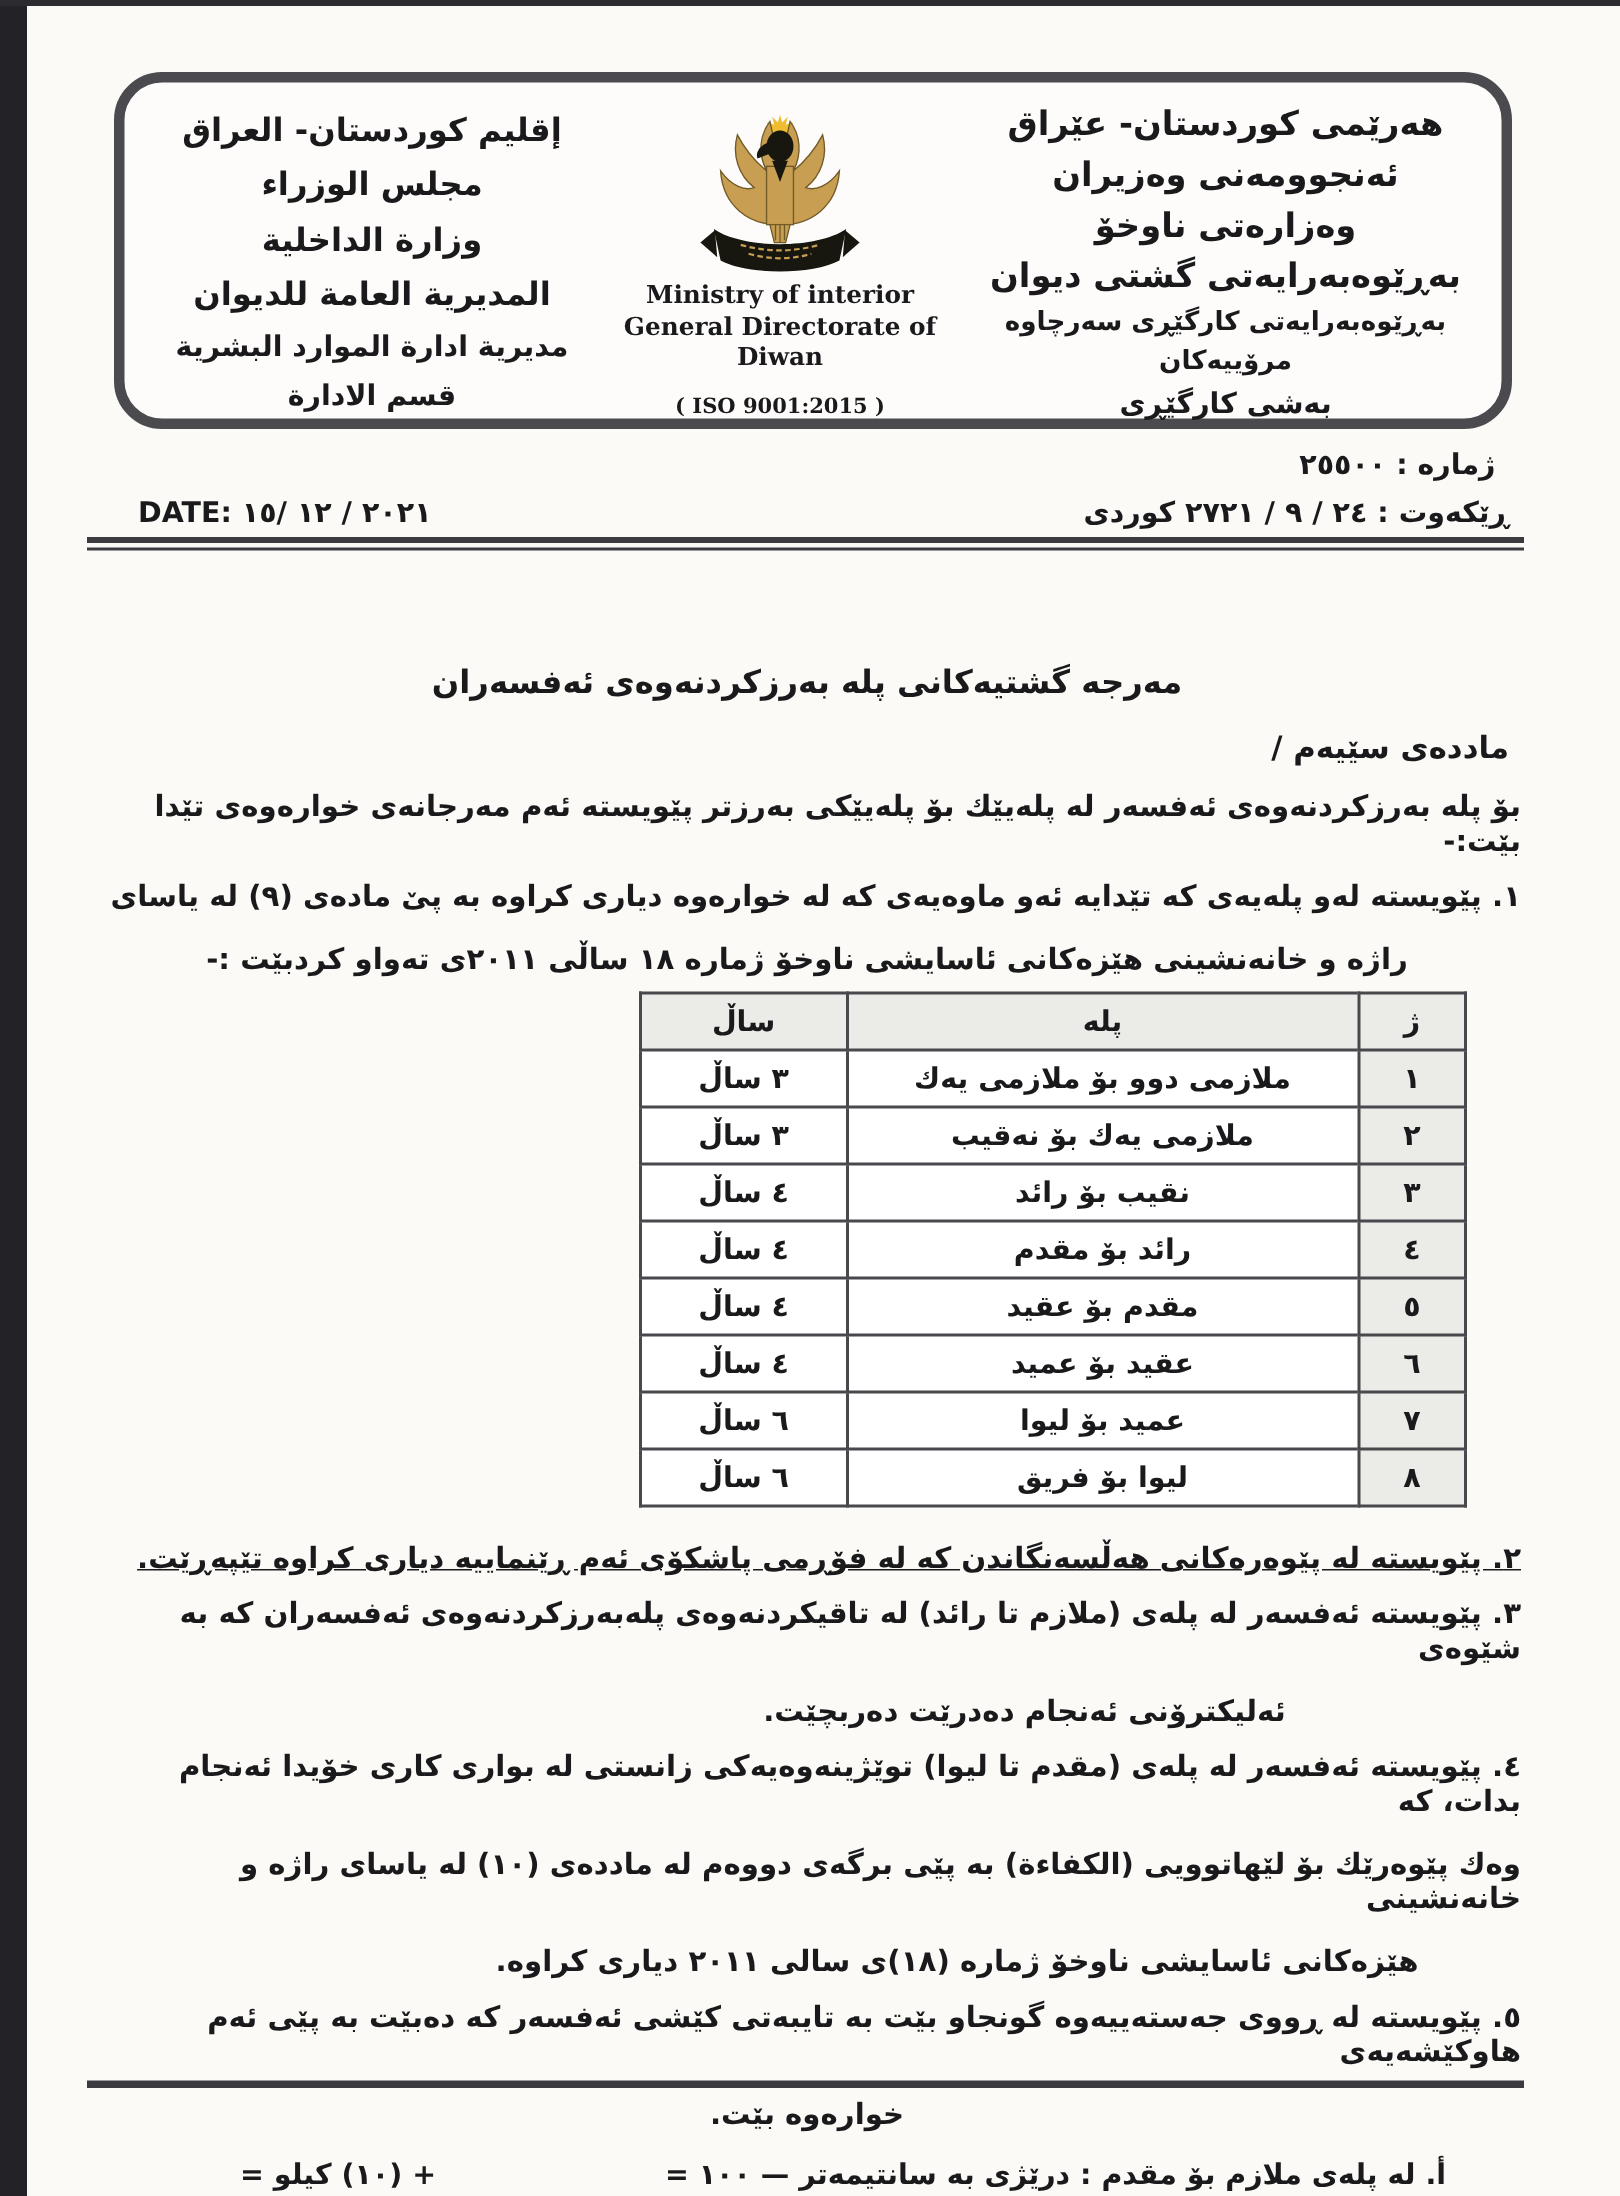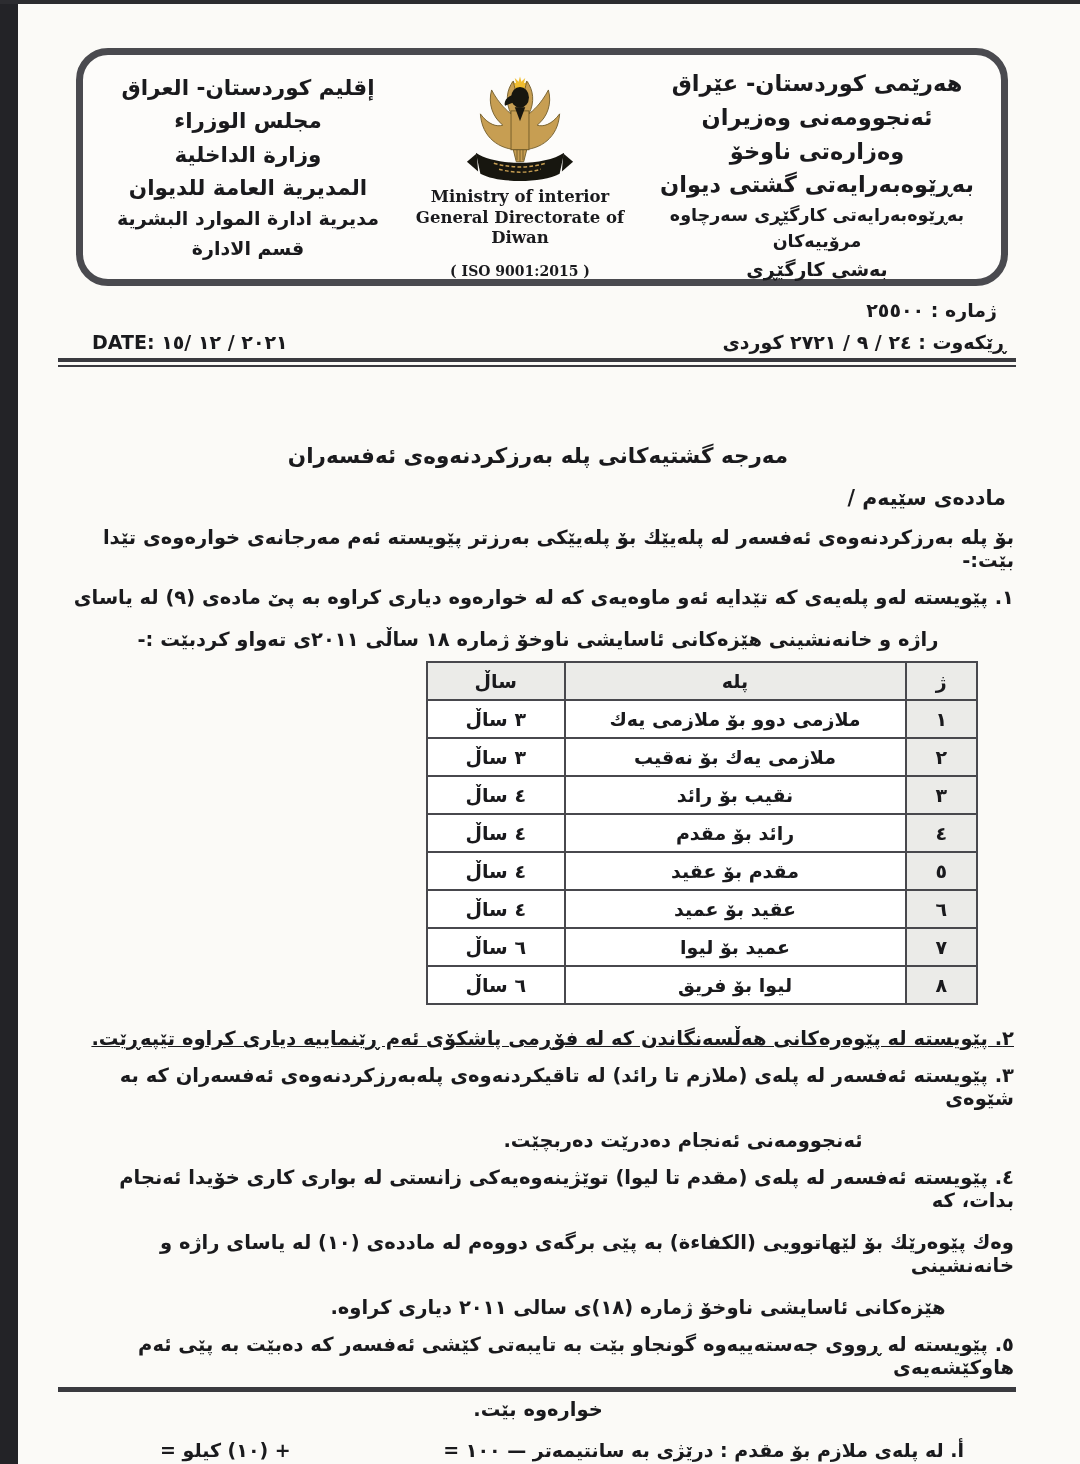--- a/index.html
+++ b/index.html
@@ -15,21 +15,21 @@
   .edge-left{position:absolute;left:0;top:0;width:18px;height:100%;background:#232327;}
   .edge-top{position:absolute;left:0;top:0;width:100%;height:4px;background:#2c2c30;}
 
   
   .header-box{
     position:absolute;left:76px;top:48px;width:932px;height:238px;
     border:7px solid #4a4a4f;border-radius:32px;background:#fdfcfa;
     display:flex;box-sizing:border-box;
   }
   .hdr-col{display:flex;flex-direction:column;justify-content:flex-start;text-align:center;}
-  .hdr-left{width:330px;padding-top:16px;direction:rtl;}
+  .hdr-left{width:330px;padding-top:16px;direction:rtl;justify-content:space-between;}
   .hdr-left div{font-weight:bold;font-size:21.5px;line-height:1.55;}
   .hdr-left div:nth-child(5){font-size:19px;}
   .hdr-left div:nth-child(6){font-size:19px;}
   .hdr-center{flex:1;align-items:center;padding-top:20px;}
   .hdr-right{width:368px;padding-top:12px;direction:rtl;padding-left:6px;}
   .hdr-right div{font-weight:bold;font-size:22.5px;line-height:1.5;}
   .hdr-right div:nth-child(5){font-size:17.5px;}
   .hdr-right div:nth-child(6){font-size:19px;}
   .logo-en{font-family:"DejaVu Serif", serif;font-weight:bold;font-size:16.5px;line-height:1.25;}
   .logo-iso{font-family:"DejaVu Serif", serif;font-weight:bold;font-size:14px;margin-top:14px;}
@@ -223,21 +223,21 @@
         </tr>
       </tbody>
     </table>
 
     <div class="item" style="margin-top:22px;text-decoration:underline;">
       <div class="line">٢.  پێویستە لە پێوەرەکانی هەڵسەنگاندن کە لە فۆڕمی پاشکۆی ئەم ڕێنماییە دیاری کراوە تێپەڕێت.</div>
     </div>
 
     <div class="item">
       <div class="line">٣.  پێویستە ئەفسەر لە پلەی (ملازم تا رائد) لە تاقیکردنەوەی پلەبەرزکردنەوەی ئەفسەران کە بە شێوەی</div>
-      <div class="line shift-left-lg">ئەنجوومەنی ئەنجام دەدرێت دەربچێت.</div>
+      <div class="line shift-left-lg">ئەلیکترۆنی ئەنجام دەدرێت دەربچێت.</div>
     </div>
 
     <div class="item">
       <div class="line">٤.  پێویستە ئەفسەر لە پلەی (مقدم تا لیوا) توێژینەوەیەکی زانستی لە بواری کاری خۆیدا ئەنجام بدات، کە</div>
       <div class="line">وەك پێوەرێك بۆ لێهاتوویی (الكفاءة) بە پێی برگەی دووەم لە ماددەی (١٠) لە یاسای راژە و خانەنشینی</div>
       <div class="line shift-left-sm">هێزەکانی ئاسایشی ناوخۆ ژماره (١٨)ی سالی ٢٠١١ دیاری کراوە.</div>
     </div>
 
     <div class="item">
       <div class="line">٥.  پێویستە لە ڕووی جەستەییەوە گونجاو بێت بە تایبەتی کێشی ئەفسەر کە دەبێت بە پێی ئەم هاوکێشەیەی</div>

